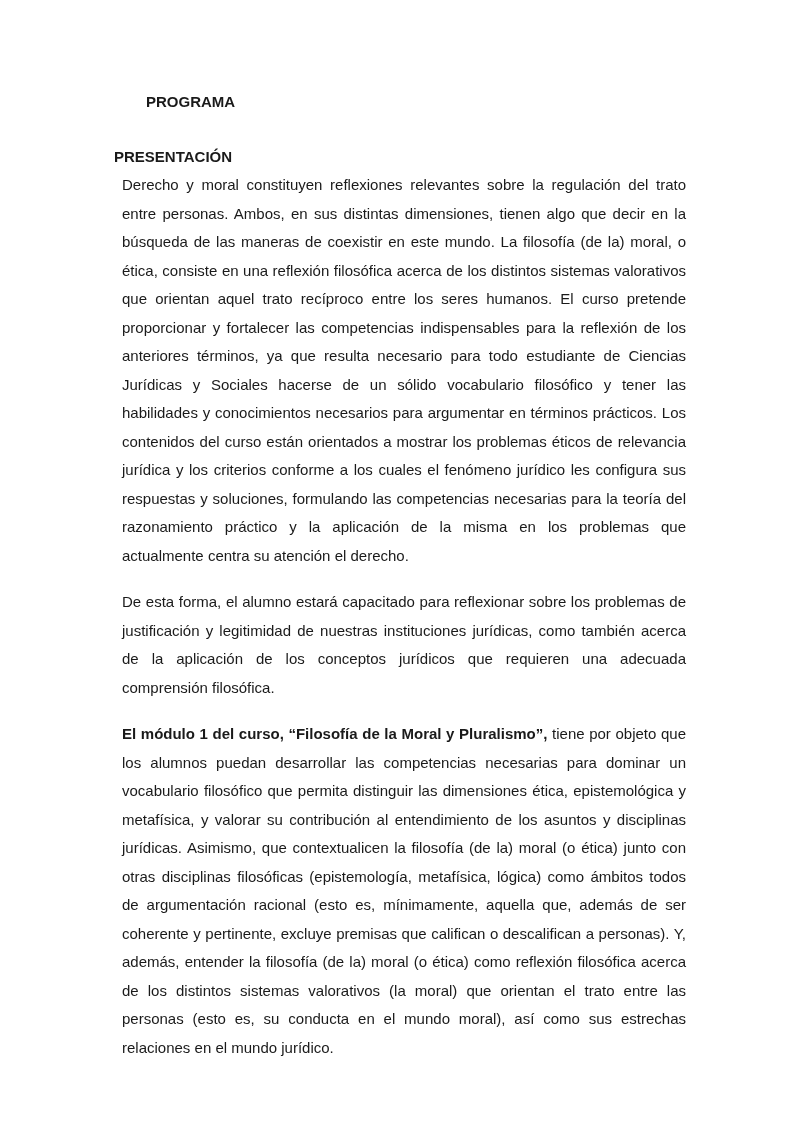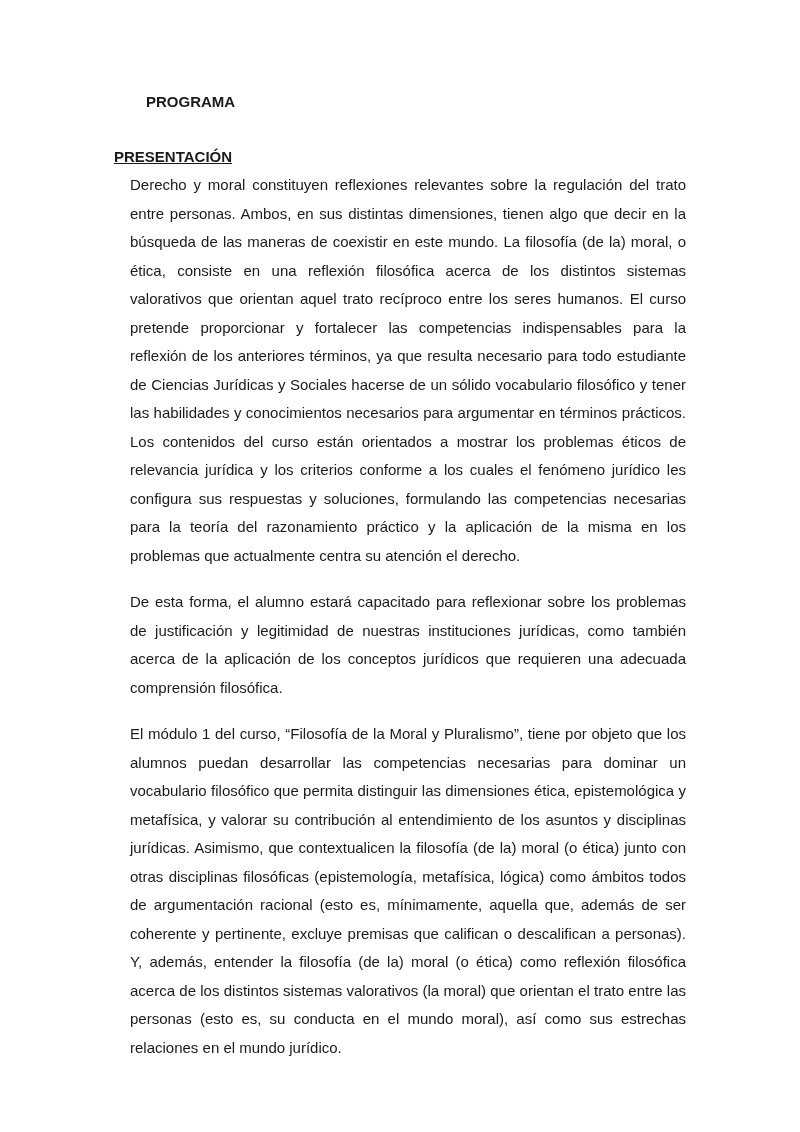--- a/index.html
+++ b/index.html
@@ -24,35 +24,34 @@
     font-weight: bold;
     margin: 0 0 0 32px;
   }
   .doc-title {
     font-weight: bold;
     margin: 0;
   }
   .doc-heading {
     font-weight: bold;
     margin: 26px 0 0 0;
-    text-decoration: underline;
   }
   .doc-heading.second {
     margin-top: 28px;
   }
   p.body-par {
-    margin: 18px 0 0 16px;
+    margin: 18px 0 0 8px;
     text-align: justify;
     text-justify: inter-word;
   }
   p.body-par.first-after-heading {
     margin-top: 0;
   }
   p.body-par .lead-bold {
-    font-weight: normal;
+    font-weight: bold;
   }
 </style>
 </head>
 <body>
 
 <div class="page">
 
   <div class="kicker">PROGRAMA</div>
 
 

